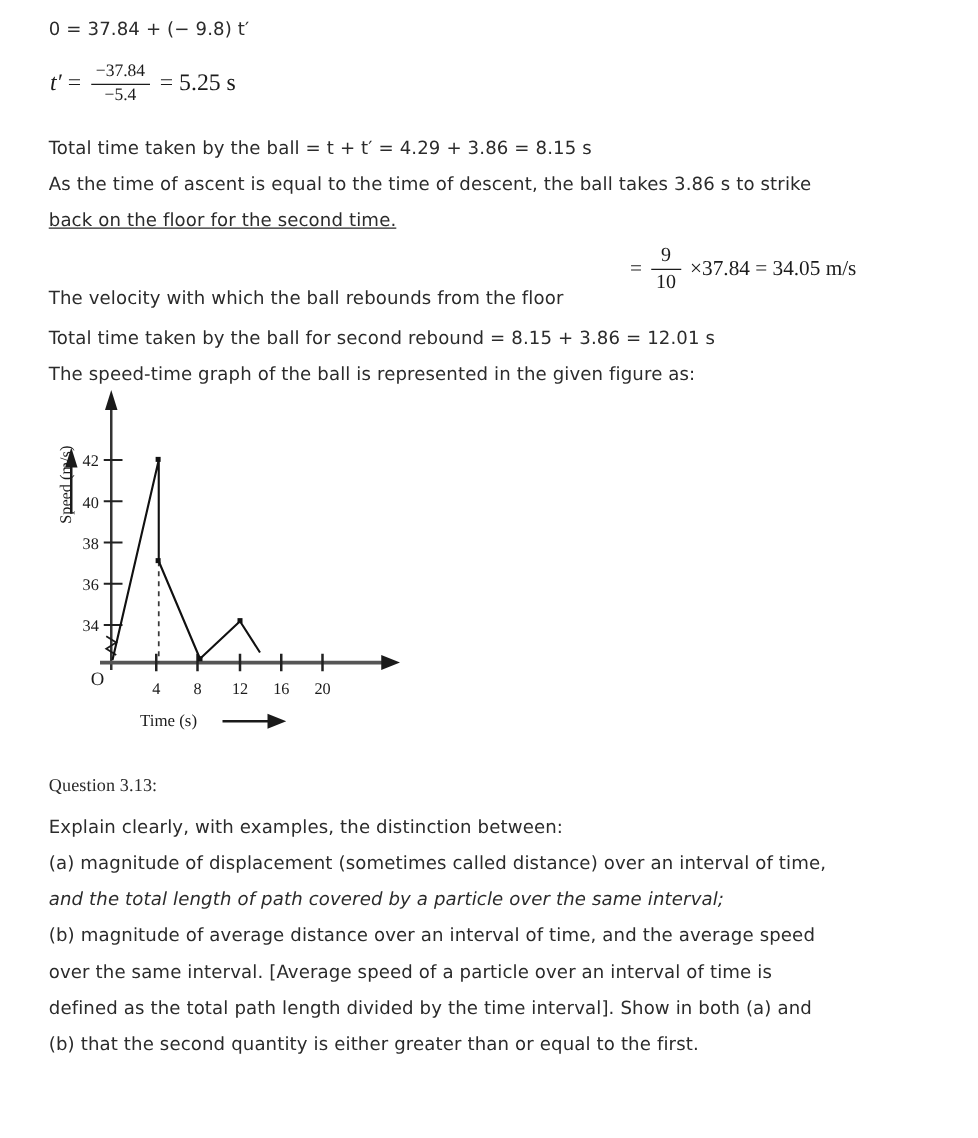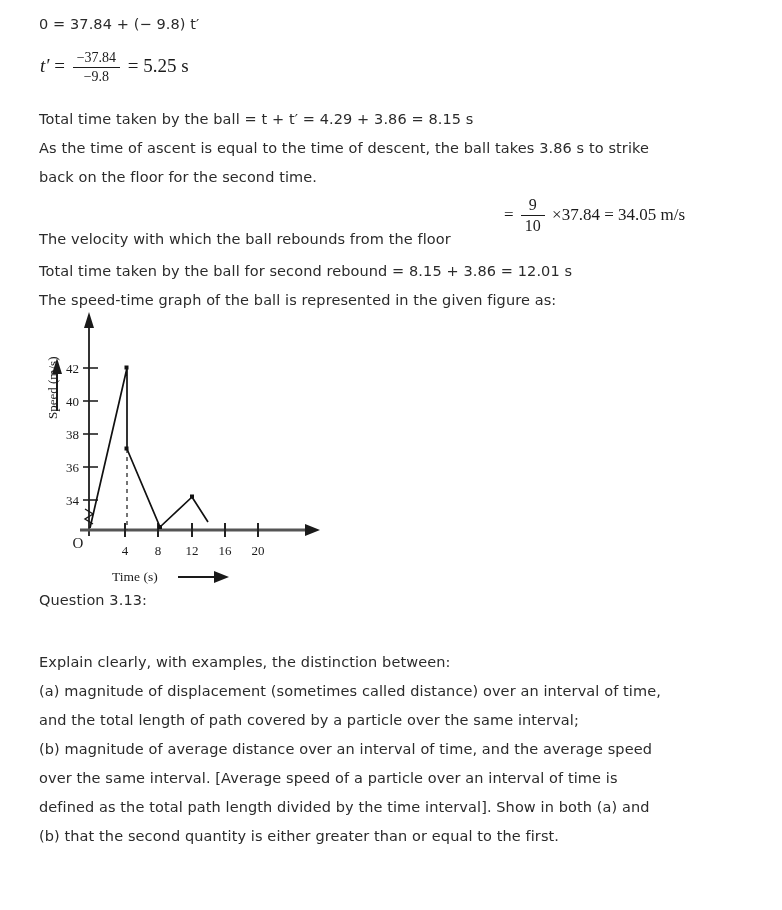--- a/index.html
+++ b/index.html
@@ -96,31 +96,31 @@
 
 <div class="page">
 
   <div class="line" style="top:15px;">0 = 37.84 + (− 9.8) t′</div>
 
   <div class="math" id="eq-tprime">
     <span class="mathvar">t′</span>
     <span>=</span>
     <span class="frac">
       <span class="num">−37.84</span>
-      <span class="den">−9.8</span>
+      <span class="den">−5.4</span>
     </span>
     <span>=</span>
     <span>5.25 s</span>
   </div>
 
   <div class="line" style="top:110px;">Total time taken by the ball = t + t′ = 4.29 + 3.86 = 8.15 s</div>
 
   <div class="line" style="top:139px;">As the time of ascent is equal to the time of descent, the ball takes 3.86 s to strike</div>
 
-  <div class="line" style="top:168px;">back on the floor for the second time.</div>
+  <div class="line" style="top:168px;text-decoration:underline;">back on the floor for the second time.</div>
 
   <div class="line" style="top:230px;">The velocity with which the ball rebounds from the floor</div>
 
   <div class="math" id="eq-rebound">
     <span>=</span>
     <span class="frac">
       <span class="num">9</span>
       <span class="den">10</span>
     </span>
     <span>×37.84</span>
@@ -199,27 +199,27 @@
       </g>
 
       <g>
         <text x="82" y="275" font-family="Liberation Serif, DejaVu Serif, serif" font-size="13.5" fill="#1b1b1b" text-anchor="start">Time (s)</text>
         <line x1="148" y1="271" x2="188" y2="271" stroke="#1a1a1a" stroke-width="2"></line>
         <polygon points="199,271 184,265 184,277" fill="#1a1a1a"></polygon>
       </g>
     </svg>
   </div>
 
-  <div class="line q-block" style="top:591px;">Question 3.13:</div>
+  <div class="line q-block" style="top:620px;font-family:Liberation Serif, serif;">Question 3.13:</div>
 
   <div class="line q-block" style="top:653px;">Explain clearly, with examples, the distinction between:</div>
 
   <div class="line q-block" style="top:682px;">(a) magnitude of displacement (sometimes called distance) over an interval of time,</div>
 
-  <div class="line q-block" style="top:711px;">and the total length of path covered by a particle over the same interval;</div>
+  <div class="line q-block" style="top:711px;font-style:italic;">and the total length of path covered by a particle over the same interval;</div>
 
   <div class="line q-block" style="top:740px;">(b) magnitude of average distance over an interval of time, and the average speed</div>
 
   <div class="line q-block" style="top:769px;">over the same interval. [Average speed of a particle over an interval of time is</div>
 
   <div class="line q-block" style="top:798px;">defined as the total path length divided by the time interval]. Show in both (a) and</div>
 
   <div class="line q-block" style="top:827px;">(b) that the second quantity is either greater than or equal to the first.</div>
 
 </div>

